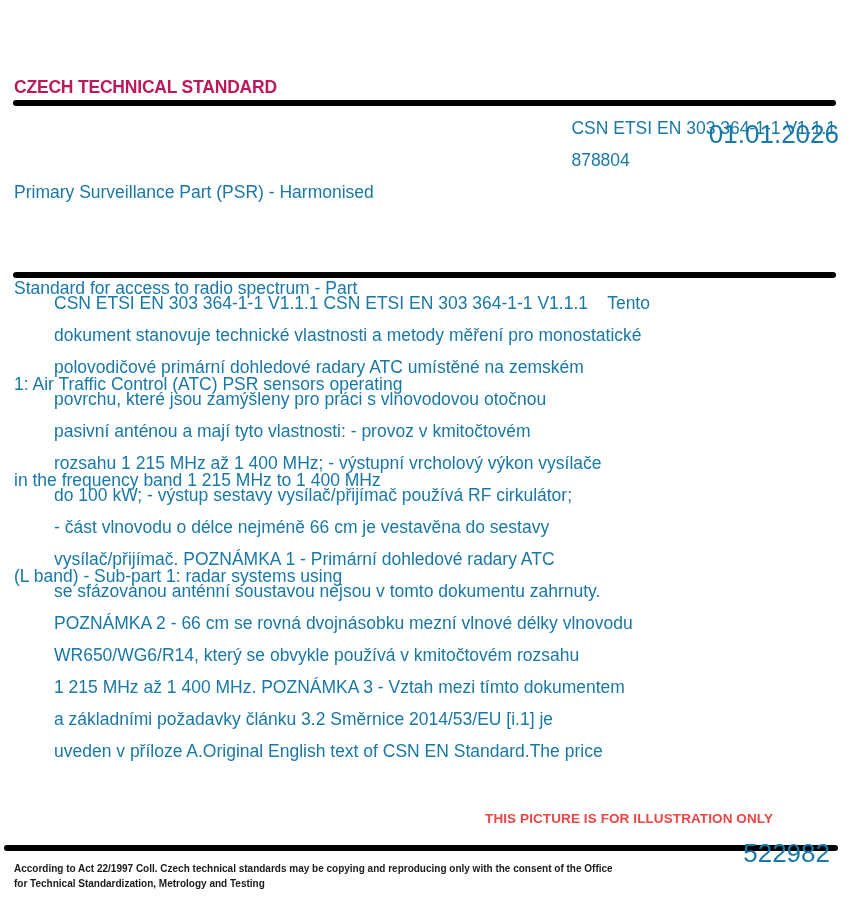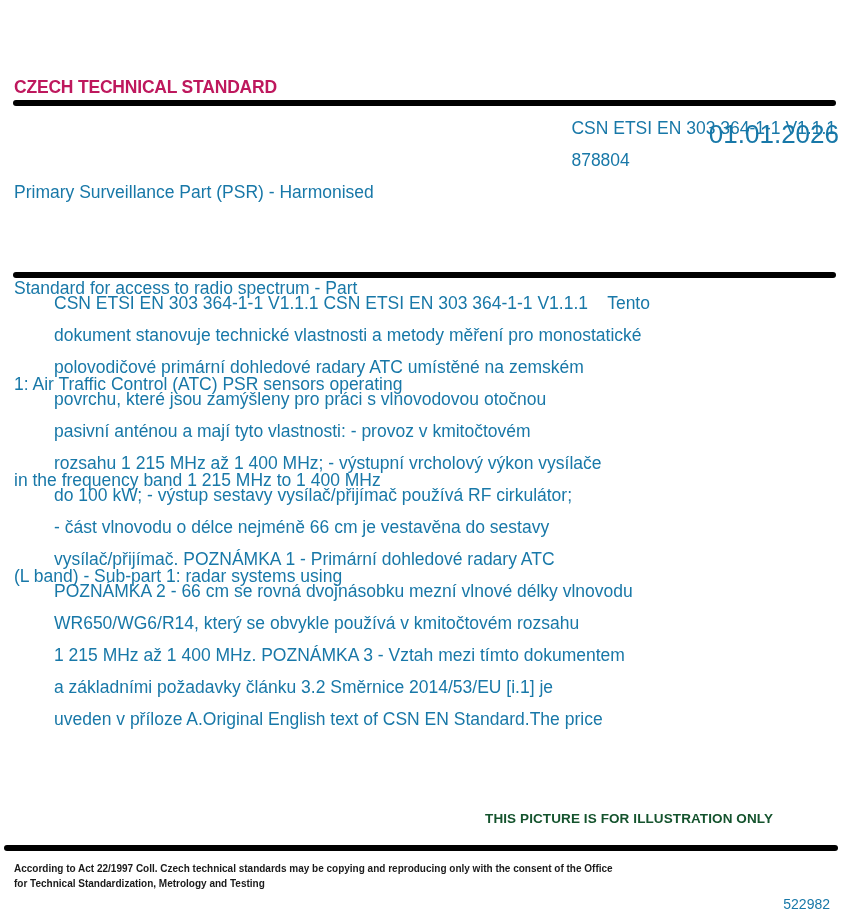--- a/index.html
+++ b/index.html
@@ -68,37 +68,37 @@
   }
   .abstract-line { white-space: pre-wrap; margin-left: 40px; }
 
   .illustration-note {
     position: absolute;
     right: 92px;
     top: 811px;
     font-size: 13.5px;
     font-weight: bold;
     letter-spacing: 0.1px;
-    color: #14532d;
+    color: #ef4444;
   }
   .footer-notice {
     position: absolute;
     left: 14px;
     top: 861px;
     font-size: 10px;
     font-weight: bold;
     line-height: 15px;
     color: #1a1a1a;
     font-stretch: condensed;
   }
   .order-number {
     position: absolute;
     right: 35px;
-    top: 896px;
-    font-size: 14px;
+    top: 838px;
+    font-size: 26px;
     color: #1878a8;
     text-align: center;
   }
 </style>
 </head>
 <body>
 
 <div class="page">
 
   <div class="header-title">CZECH TECHNICAL STANDARD</div>
@@ -126,20 +126,21 @@
   <div class="abstract">
     <div class="abstract-line">CSN ETSI EN 303 364-1-1 V1.1.1 CSN ETSI EN 303 364-1-1 V1.1.1    Tento</div>
     <div class="abstract-line">dokument stanovuje technické vlastnosti a metody měření pro monostatické</div>
     <div class="abstract-line">polovodičové primární dohledové radary ATC umístěné na zemském</div>
     <div class="abstract-line">povrchu, které jsou zamýšleny pro práci s vlnovodovou otočnou</div>
     <div class="abstract-line">pasivní anténou a mají tyto vlastnosti: - provoz v kmitočtovém</div>
     <div class="abstract-line">rozsahu 1 215 MHz až 1 400 MHz; - výstupní vrcholový výkon vysílače</div>
     <div class="abstract-line">do 100 kW; - výstup sestavy vysílač/přijímač používá RF cirkulátor;</div>
     <div class="abstract-line">- část vlnovodu o délce nejméně 66 cm je vestavěna do sestavy</div>
     <div class="abstract-line">vysílač/přijímač. POZNÁMKA 1 - Primární dohledové radary ATC</div>
+    <div class="abstract-line">se sfázovanou anténní soustavou nejsou v tomto dokumentu zahrnuty.</div>
     <div class="abstract-line">POZNÁMKA 2 - 66 cm se rovná dvojnásobku mezní vlnové délky vlnovodu</div>
     <div class="abstract-line">WR650/WG6/R14, který se obvykle používá v kmitočtovém rozsahu</div>
     <div class="abstract-line">1 215 MHz až 1 400 MHz. POZNÁMKA 3 - Vztah mezi tímto dokumentem</div>
     <div class="abstract-line">a základními požadavky článku 3.2 Směrnice 2014/53/EU [i.1] je</div>
     <div class="abstract-line">uveden v příloze A.Original English text of CSN EN Standard.The price</div>
   </div>
 
   <div class="illustration-note">THIS PICTURE IS FOR ILLUSTRATION ONLY</div>
 
   <div class="rule rule-footer"></div>

